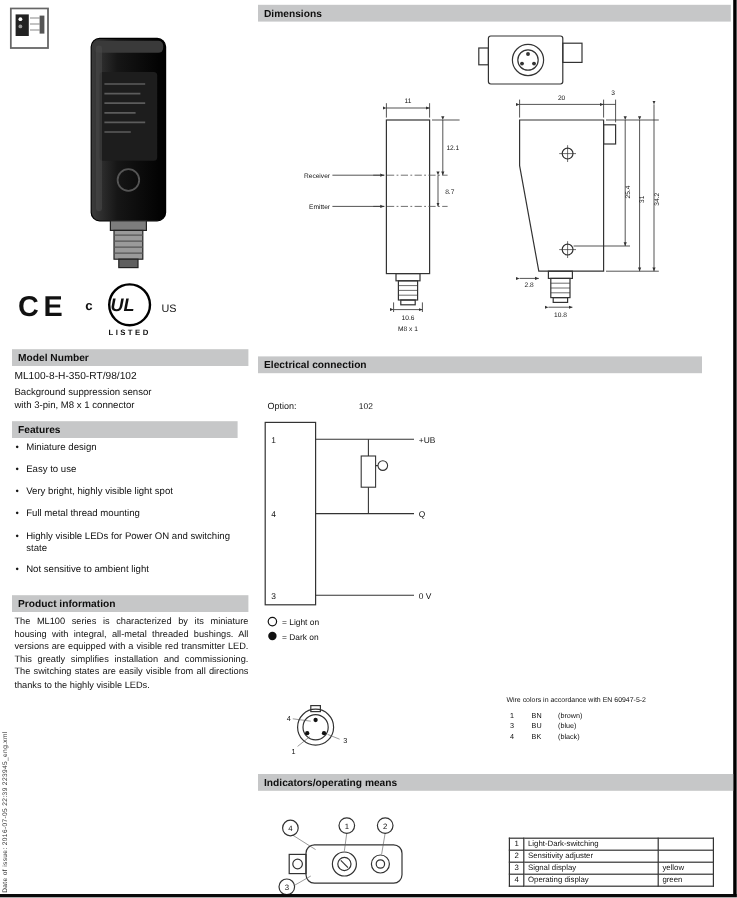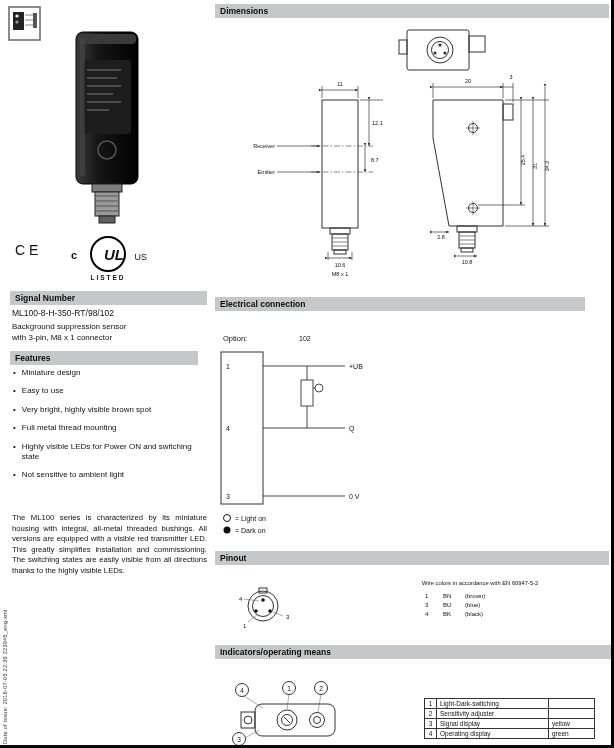--- a/index.html
+++ b/index.html
@@ -8,23 +8,23 @@
   .page{position:relative;width:614px;height:748px;background:#fff;border-right:3px solid #000;border-bottom:3px solid #0a0a0a;overflow:hidden}
   svg{font-family:"Liberation Sans",sans-serif}
   .sec-h{position:absolute;height:14px;background:#c6c7c8;font-size:8.5px;font-weight:bold;color:#0e0e0e;padding:2px 12px 0 5px}
   .txt{position:absolute;font-size:8px;line-height:1.2}
   .model-number{font-size:8.5px;font-weight:normal}
   .feat-list{position:absolute;left:13px;top:368px;width:192px}
   .feat{display:flex;margin-bottom:8px;font-size:8px;line-height:1.3}
   .feat .dot{margin-right:6px}
   .para{position:absolute;left:12px;top:513px;width:195px;font-size:7.7px;line-height:1.37;text-align:justify}
   .side-note{position:absolute;left:2px;top:744px;transform:rotate(-90deg);transform-origin:0 0;font-size:5.5px;color:#333;white-space:nowrap;letter-spacing:.3px}
-  .ce{position:absolute;left:15px;top:242px;font-size:14px;letter-spacing:4px;font-weight:normal}
+  .ce{position:absolute;left:15px;top:242px;font-size:24px;letter-spacing:4px;font-weight:bold}
   .ul{position:absolute;left:76px;top:236px;width:64px;text-align:center}
-  .ul-circle{width:36px;height:36px;border:2.5px solid #000;border-radius:50%;margin:0 auto;display:flex;align-items:center;justify-content:flex-end;font-weight:bold;font-style:italic;font-size:15px}
+  .ul-circle{width:36px;height:36px;border:2.5px solid #000;border-radius:50%;margin:0 auto;display:flex;align-items:center;justify-content:flex-start;font-weight:bold;font-style:italic;font-size:15px}
   .ul-c{position:absolute;left:-5px;top:13px;font-size:11px;font-weight:bold}
   .ul-us{position:absolute;right:-7px;top:16px;font-size:9px;font-weight:normal}
   .ul-listed{font-size:6.5px;letter-spacing:2px;margin-top:2px;font-weight:bold}
   .cat-icon{position:absolute;left:8px;top:6px}
   .photo{position:absolute;left:56px;top:26px}
   .dims-svg{position:absolute;left:215px;top:20px}
   .elec-svg{position:absolute;left:215px;top:328px}
   .pin-svg{position:absolute;left:215px;top:570px}
   .ind-svg{position:absolute;left:215px;top:678px}
   .ind-table{position:absolute;left:424px;top:698px;border-collapse:collapse}
@@ -73,53 +73,54 @@
   <div class="ce">CE</div>
   <div class="ul">
     <span class="ul-c">c</span>
     <div class="ul-circle">
       <span>UL</span>
     </div>
     <span class="ul-us">US</span>
     <div class="ul-listed">LISTED</div>
   </div>
 
-  <div class="sec-h" style="left:10px;top:291px;width:197px">Signal Number</div>
+  <div class="sec-h" style="left:10px;top:291px;width:197px">Model Number</div>
   <div class="txt model-number" style="left:12px;top:308px">ML100-8-H-350-RT/98/102</div>
   <div class="txt" style="left:12px;top:322px">Background suppression sensor</div>
   <div class="txt" style="left:12px;top:333px">with 3-pin, M8 x 1 connector</div>
 
   <div class="sec-h" style="left:10px;top:351px;width:188px">Features</div>
   <div class="feat-list">
     <div class="feat">
         <span class="dot">•</span>
         <span>Miniature design</span>
       </div>
     <div class="feat">
         <span class="dot">•</span>
         <span>Easy to use</span>
       </div>
     <div class="feat">
         <span class="dot">•</span>
-        <span>Very bright, highly visible brown spot</span>
+        <span>Very bright, highly visible light spot</span>
       </div>
     <div class="feat">
         <span class="dot">•</span>
         <span>Full metal thread mounting</span>
       </div>
     <div class="feat">
         <span class="dot">•</span>
         <span>Highly visible LEDs for Power ON and switching state</span>
       </div>
     <div class="feat">
         <span class="dot">•</span>
         <span>Not sensitive to ambient light</span>
       </div>
   </div>
 
+  <div class="sec-h" style="left:10px;top:496px;width:197px">Product information</div>
   <div class="para">The ML100 series is characterized by its miniature housing with integral, all-metal threaded bushings. All versions are equipped with a visible red transmitter LED. This greatly simplifies installation and commissioning. The switching states are easily visible from all directions thanks to the highly visible LEDs.</div>
 
   <div class="sec-h" style="left:215px;top:4px;width:394px">Dimensions</div>
 
   <svg class="dims-svg" width="394" height="286">
     <defs>
       <marker id="ar" markerWidth="7" markerHeight="7" refX="4.5" refY="2.5" orient="auto">
           <path d="M0,0.6 L4.6,2.5 L0,4.4 z" fill="#333"></path>
         </marker>
     </defs>
@@ -225,21 +226,20 @@
     </g>
     <text x="134" y="41" font-size="7">+UB</text>
     <text x="134" y="103" font-size="7">Q</text>
     <text x="134" y="171" font-size="7">0 V</text>
     <circle cx="12" cy="190" r="3.5" fill="none" stroke="#111" stroke-width="1"></circle>
     <text x="20" y="193" font-size="7">= Light on</text>
     <circle cx="12" cy="202" r="3.5" fill="#111"></circle>
     <text x="20" y="205" font-size="7">= Dark on</text>
   </svg>
 
-  <div class="sec-h" style="left:215px;top:551px;width:394px">Pinout</div>
 
   <svg class="pin-svg" width="394" height="82">
     <g stroke="#333" fill="none" stroke-width="1">
       <circle cx="48" cy="36" r="15"></circle>
       <circle cx="48" cy="36" r="10.5"></circle>
       <rect x="44" y="18" width="8" height="5"></rect>
     </g>
     <g fill="#111">
       <circle cx="48" cy="30" r="1.8"></circle>
         <circle cx="41" cy="41" r="1.8"></circle>

